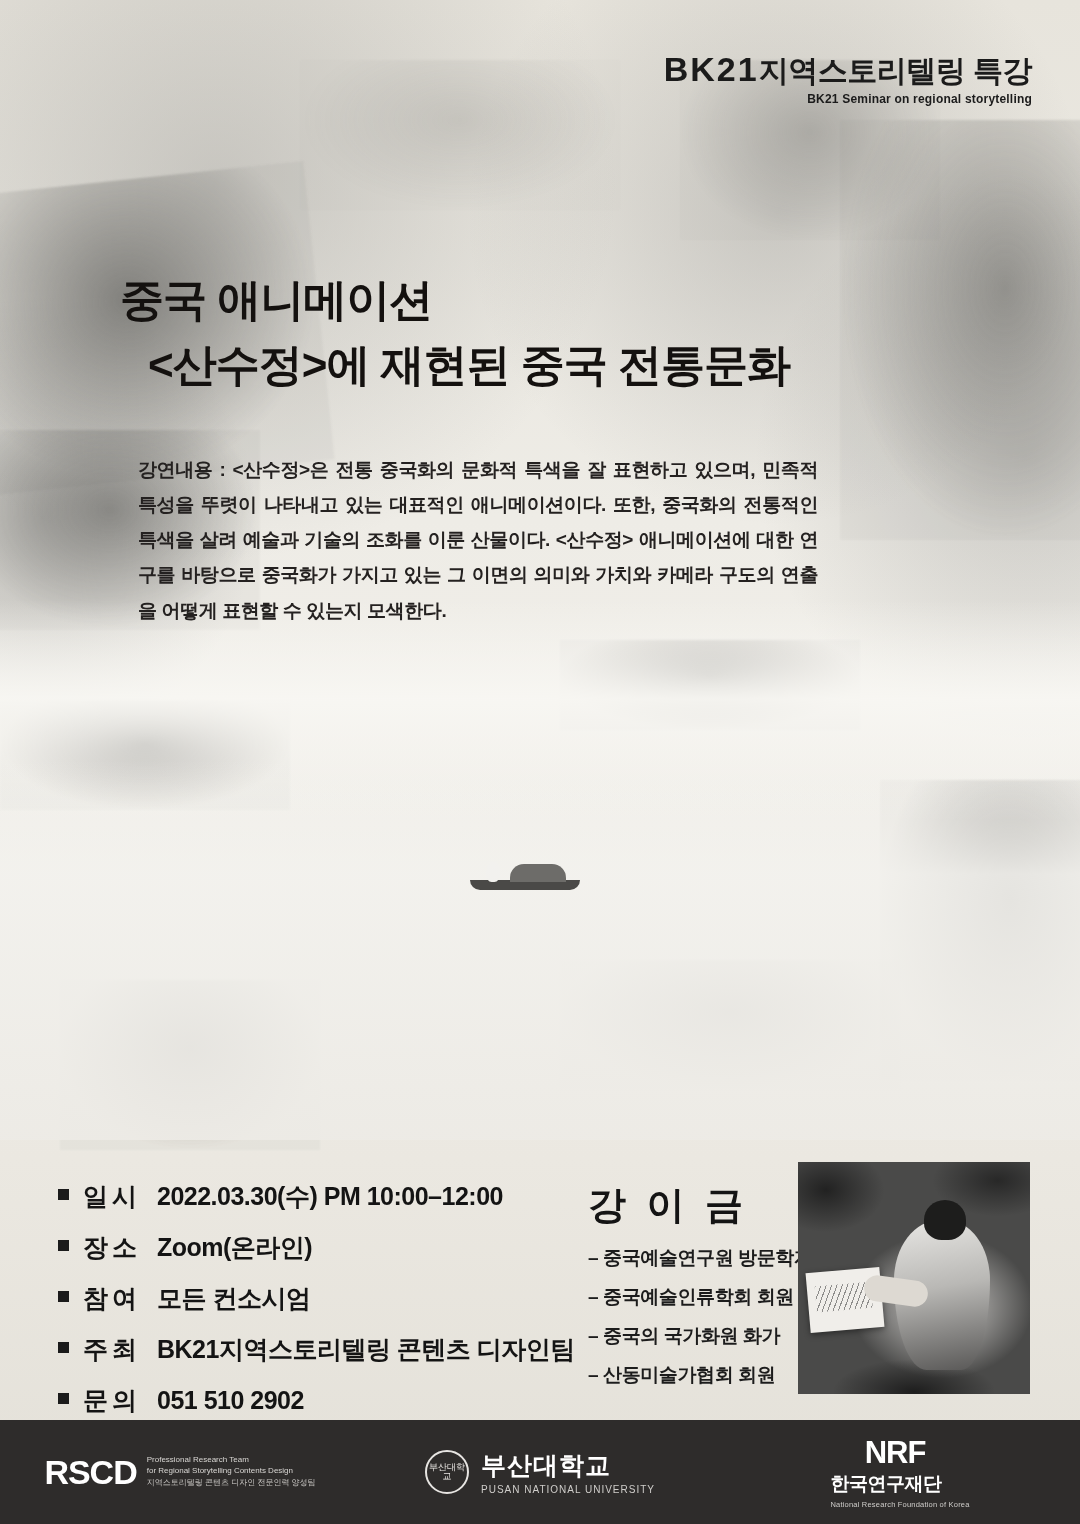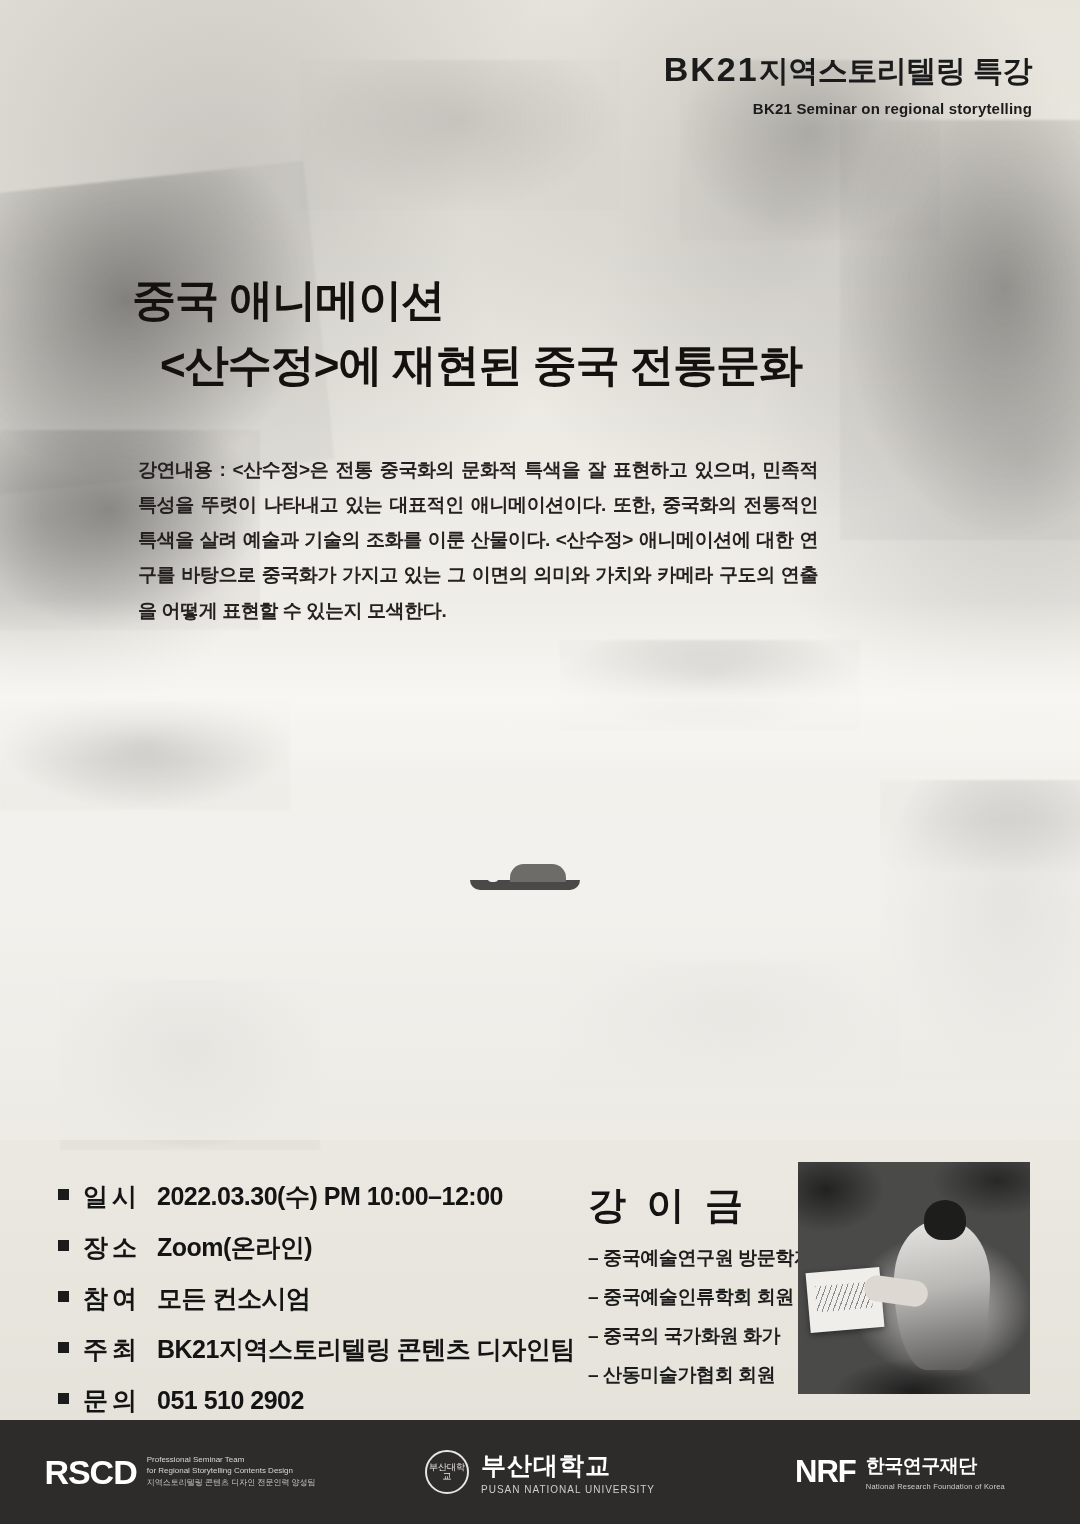--- a/index.html
+++ b/index.html
@@ -50,25 +50,25 @@
   .header {
     position: absolute; right: 48px; top: 50px;
     text-align: right; color: #1b1b1b;
   }
   .header .line1 {
     font-size: 30px; font-weight: bold; letter-spacing: -0.5px;
     white-space: nowrap;
   }
   .header .line1 .bk { font-size: 34px; letter-spacing: 2px; }
   .header .line2 {
-    font-size: 15px; font-weight: bold; margin-top: 8px; letter-spacing: 0.2px;
-  }
-
-  
-  .title-block { position: absolute; left: 132px; top: 272px; color: #14110f; }
+    font-size: 12px; font-weight: bold; letter-spacing: 0.2px;
+  }
+
+  
+  .title-block { position: absolute; left: 120px; top: 272px; color: #14110f; }
   .title-1 {
     font-size: 44px; font-weight: bold; letter-spacing: -1px; line-height: 1.25;
   }
   .title-2 {
     font-size: 44px; font-weight: bold; letter-spacing: -1px; line-height: 1.25;
     margin-left: 28px; margin-top: 10px;
   }
 
   
   .abstract {
@@ -161,21 +161,21 @@
   .pnu { display: flex; align-items: center; color: #fff; }
   .pnu-seal {
     width: 44px; height: 44px; border-radius: 50%;
     border: 2px solid #e7e5e2; margin-right: 12px;
     display: flex; align-items: center; justify-content: center;
     font-size: 9px; text-align: center; line-height: 1.05; color: #ece9e6;
   }
   .pnu-name .ko { font-size: 25px; font-weight: bold; letter-spacing: 1px; }
   .pnu-name .en { font-size: 10px; letter-spacing: 1px; color: #cfcdca; margin-top: 2px; }
 
-  .nrf { display: flex; align-items: center; color: #fff; }
+  .nrf { display: flex; align-items: center; color: #fff; flex-direction: column; }
   .nrf-mark { font-size: 31px; font-weight: bold; letter-spacing: -1px; margin-right: 10px; }
   .nrf-text .ko { font-size: 19px; font-weight: bold; letter-spacing: -0.5px; }
   .nrf-text .en { font-size: 7.5px; color: #cfcdca; margin-top: 3px; letter-spacing: 0.2px; }
 </style>
 </head>
 <body>
 
 <div id="poster">
 
   <div class="ink-bg">
@@ -262,21 +262,21 @@
       <div class="fig-head"></div>
       <div class="fig-arm"></div>
     </div>
   </div>
 
   <div class="footer">
     <div class="footer-cell">
       <div class="rscd">
         <span class="rscd-mark">RSCD</span>
         <span class="rscd-text">
-          <div>Professional Seminar Team</div>
+          <div>Professional Research Team</div>
           <div>for Regional Storytelling Contents Design</div>
           <div class="ko">지역스토리텔링 콘텐츠 디자인 전문인력 양성팀</div>
         </span>
       </div>
     </div>
 
     <div class="footer-cell">
       <div class="pnu">
         <span class="pnu-seal">부산대학교</span>
         <span class="pnu-name">

